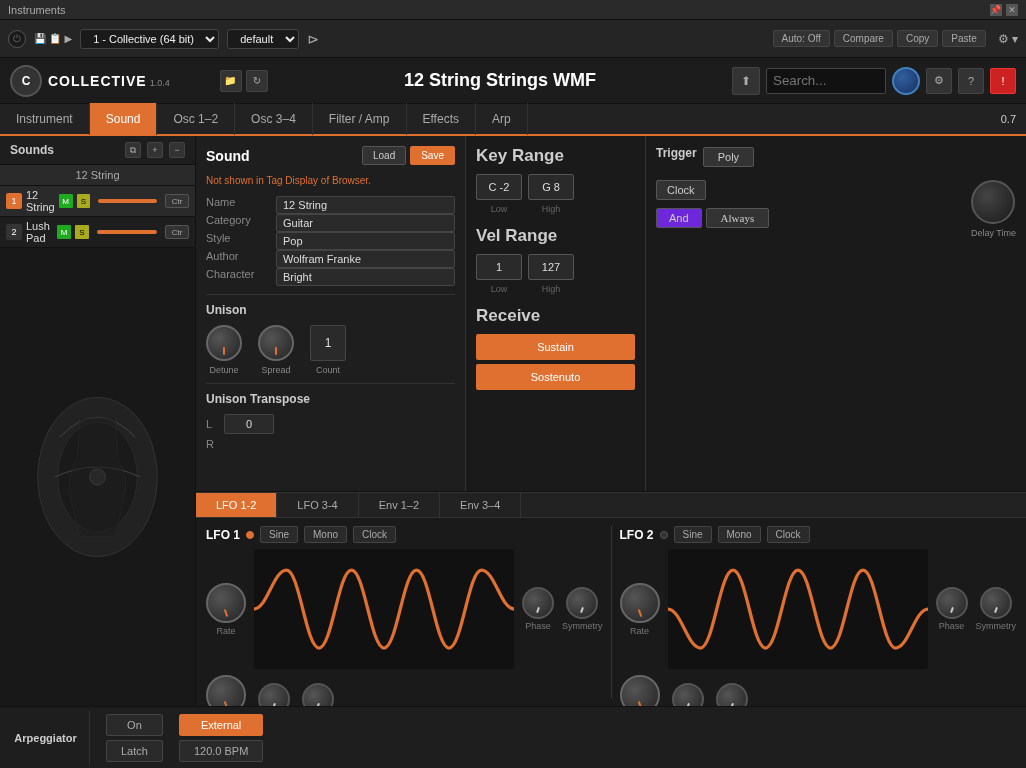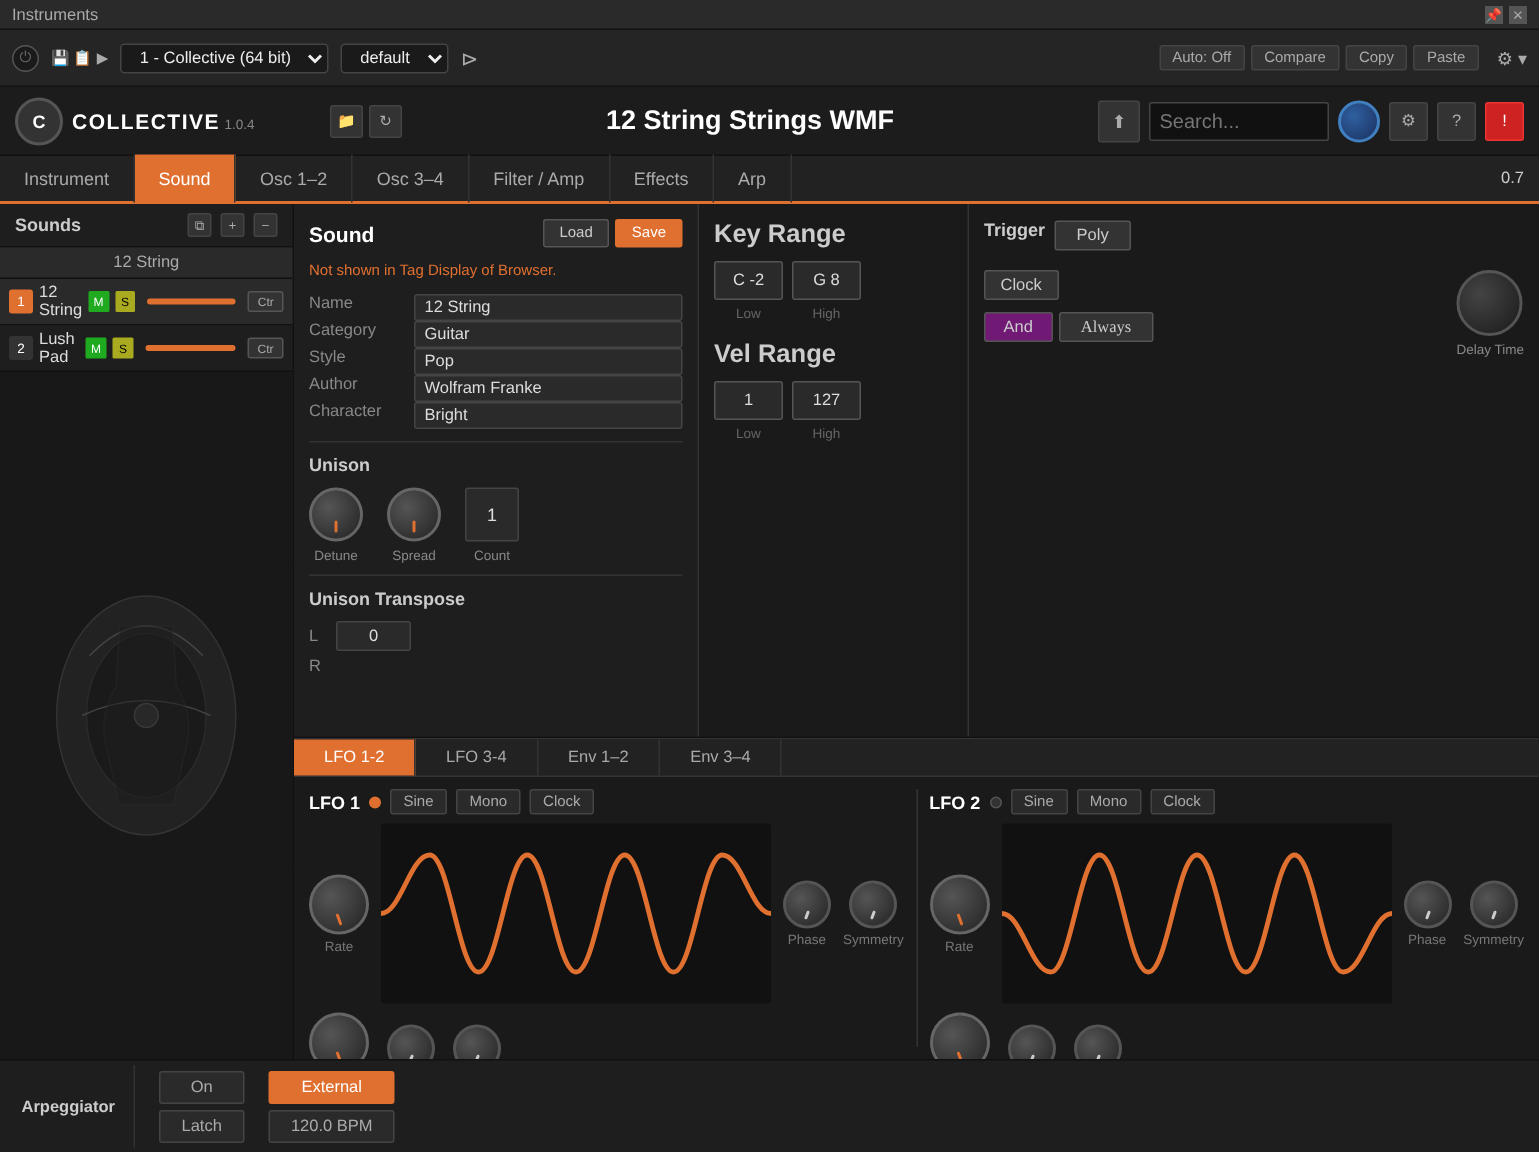--- a/index.html
+++ b/index.html
@@ -650,21 +650,21 @@
       font-size: 11px;
       color: #888;
       margin-bottom: 4px;
     }
     .trigger-row {
       display: flex;
       gap: 4px;
       align-items: center;
     }
     .trigger-and-btn {
-      background: #701a75;
+      background: #6d28d9;
       border: 1px solid #555;
       border-radius: 2px;
       padding: 3px 12px;
       color: #ccc;
       font-size: 11px;
       cursor: pointer;
     }
     .trigger-always-btn {
       background: #333;
       border: 1px solid #555;
@@ -997,20 +997,25 @@
           <div class="key-range-title">Vel Range</div>
           <div class="range-row">
             <div class="range-box">1</div>
             <div class="range-box">127</div>
           </div>
           <div class="range-labels">
             <span class="range-lbl">Low</span>
             <span class="range-lbl">High</span>
           </div>
 
+          <div class="receive-section">
+            <div class="key-range-title">Receive</div>
+            <button class="receive-btn">Sustain</button>
+            <button class="receive-btn">Sostenuto</button>
+          </div>
         </div>
 
         <div class="trigger-section">
           <div class="trigger-poly-row">
             <span class="trigger-title">Trigger</span>
             <button class="poly-btn">Poly</button>
           </div>
           <div style="display:flex; gap:10px; align-items:flex-start;">
             <div style="flex:1;">
               <button class="clock-btn">Clock</button>

